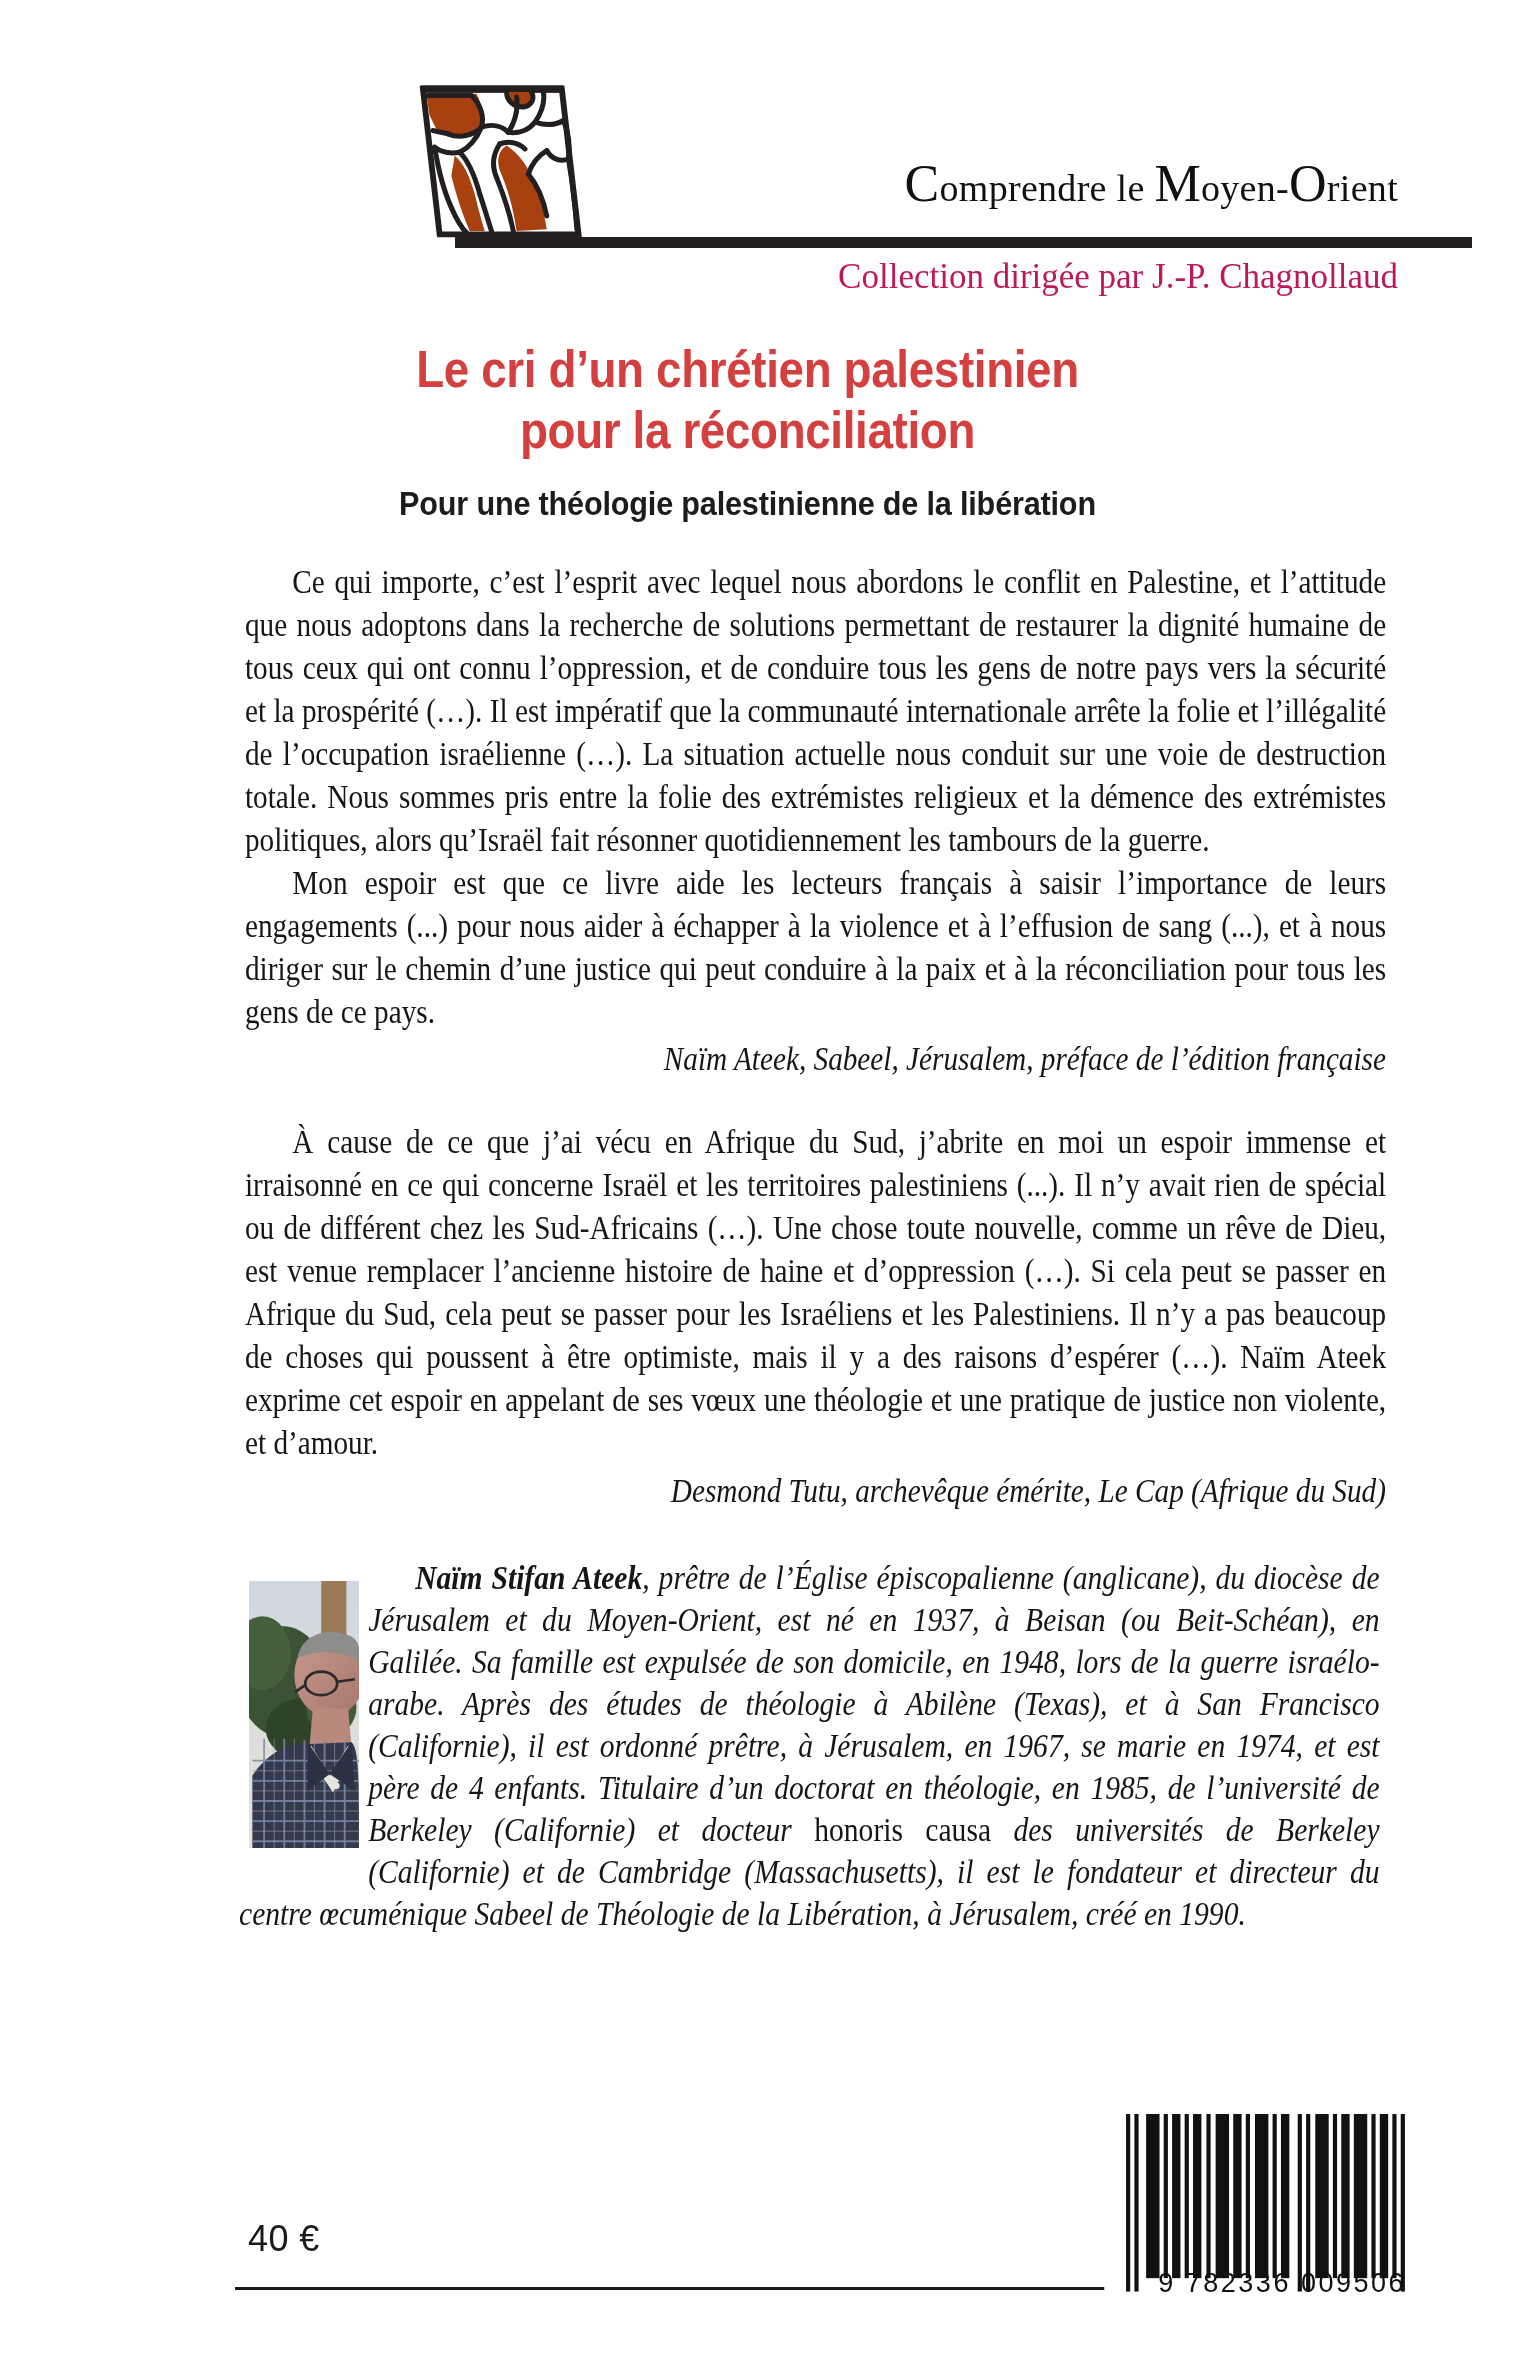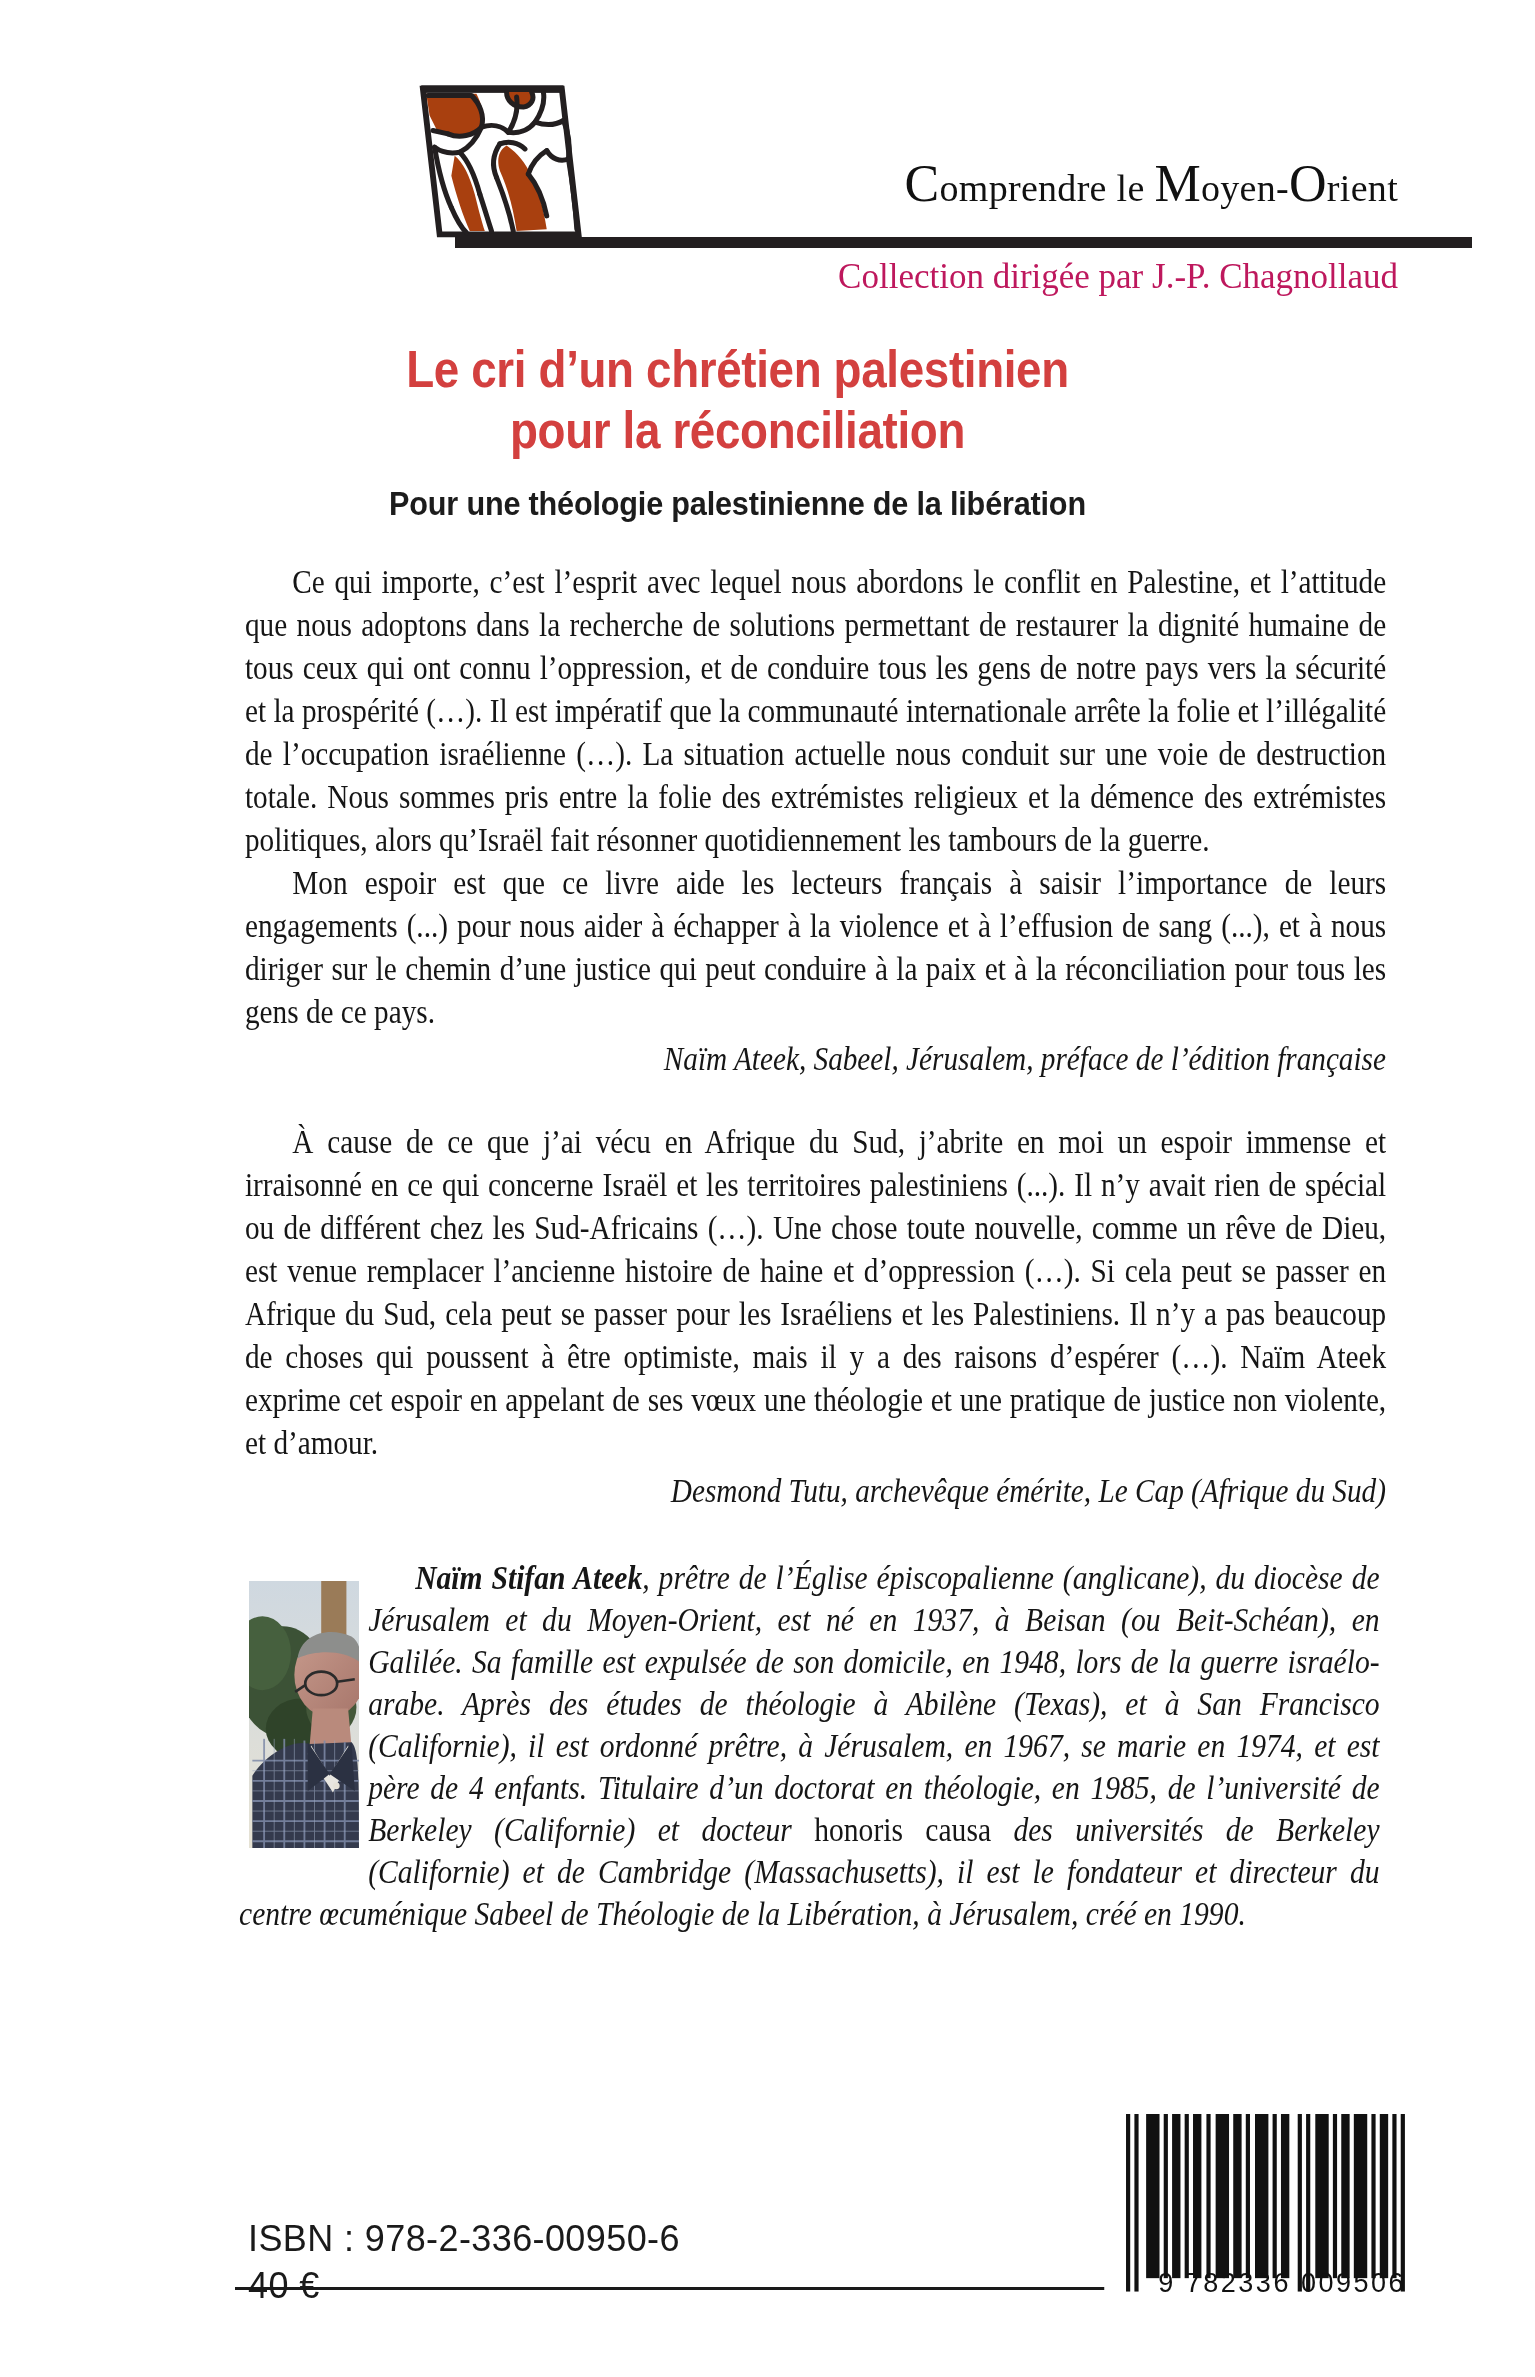--- a/index.html
+++ b/index.html
@@ -61,21 +61,21 @@
     top: 257px;
     font-family: "Liberation Serif", serif;
     font-size: 35px;
     color: #be185d;
     white-space: nowrap;
   }
 
   
   .title-block {
     position: absolute;
-    left: 0;
+    left: 10px;
     top: 339px;
     width: 1475px;
     text-align: center;
   }
   .main-title {
     font-family: "Liberation Sans Narrow", "Liberation Sans", sans-serif;
     font-weight: bold;
     font-size: 52px;
     line-height: 1.18;
     color: #d3403f;
@@ -347,21 +347,20 @@
     </svg>
   </div>
   <div class="bio-text">
     <b>Naïm Stifan Ateek</b><span>, prêtre de l’Église épiscopalienne (anglicane), du diocèse de Jérusalem et du Moyen-Orient, est né en 1937, à Beisan (ou Beit-Schéan), en Galilée. Sa famille est expulsée de son domicile, en 1948, lors de la guerre israélo-arabe. Après des études de théologie à Abilène (Texas), et à San Francisco (Californie), il est ordonné prêtre, à Jérusalem, en 1967, se marie en 1974, et est père de 4 enfants. Titulaire d’un doctorat en théologie, en 1985, de l’université de Berkeley (Californie) et docteur </span><span class="roman">honoris causa</span><span> des universités de Berkeley (Californie) et de Cambridge (Massachusetts), il est le fondateur et directeur du centre œcuménique Sabeel de Théologie de la Libération, à Jérusalem, créé en 1990.</span>
   </div>
 </div>
 
 <div class="footer-rule"></div>
 
 <div class="isbn-block">
-  <div>ISBN : 978-2-336-00950-6</div>
   <div>40 €</div>
 </div>
 
 <div class="barcode">
   <svg width="302" height="201" viewBox="0 0 360 240" xmlns="http://www.w3.org/2000/svg">
     <rect width="360" height="240" fill="#ffffff"></rect>
     <g fill="#111111">
       <rect x="26" y="0" width="5" height="212"></rect>
       <rect x="36" y="0" width="5" height="212"></rect>
       <rect x="50" y="0" width="16" height="196"></rect>

